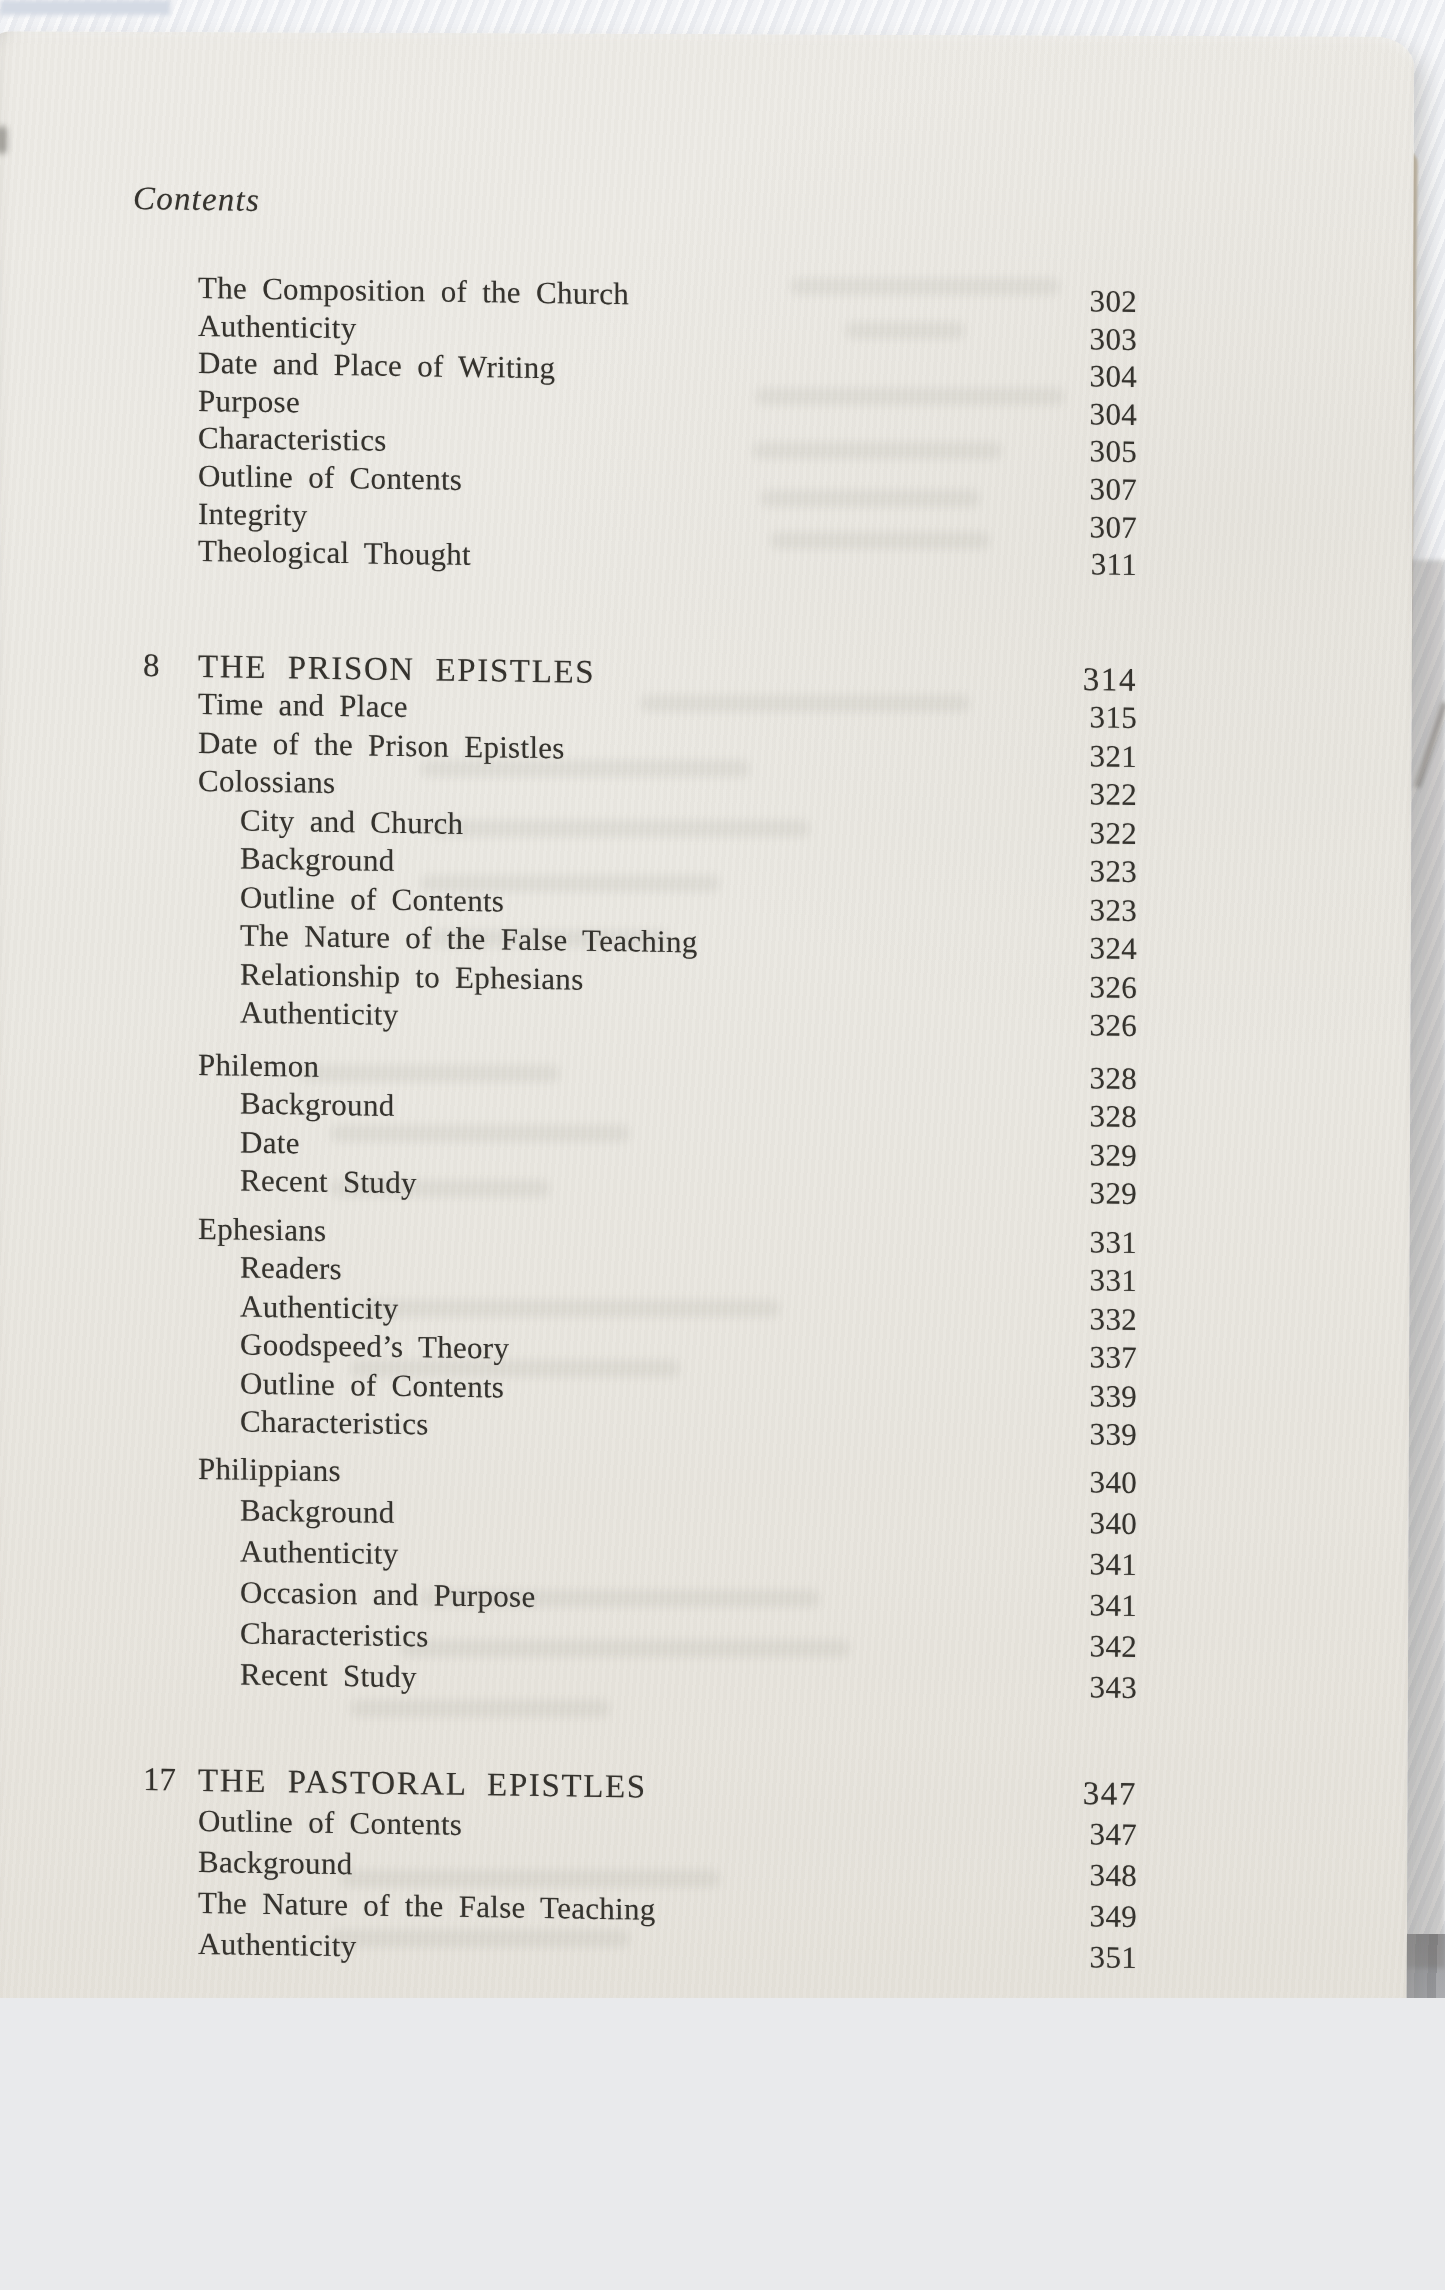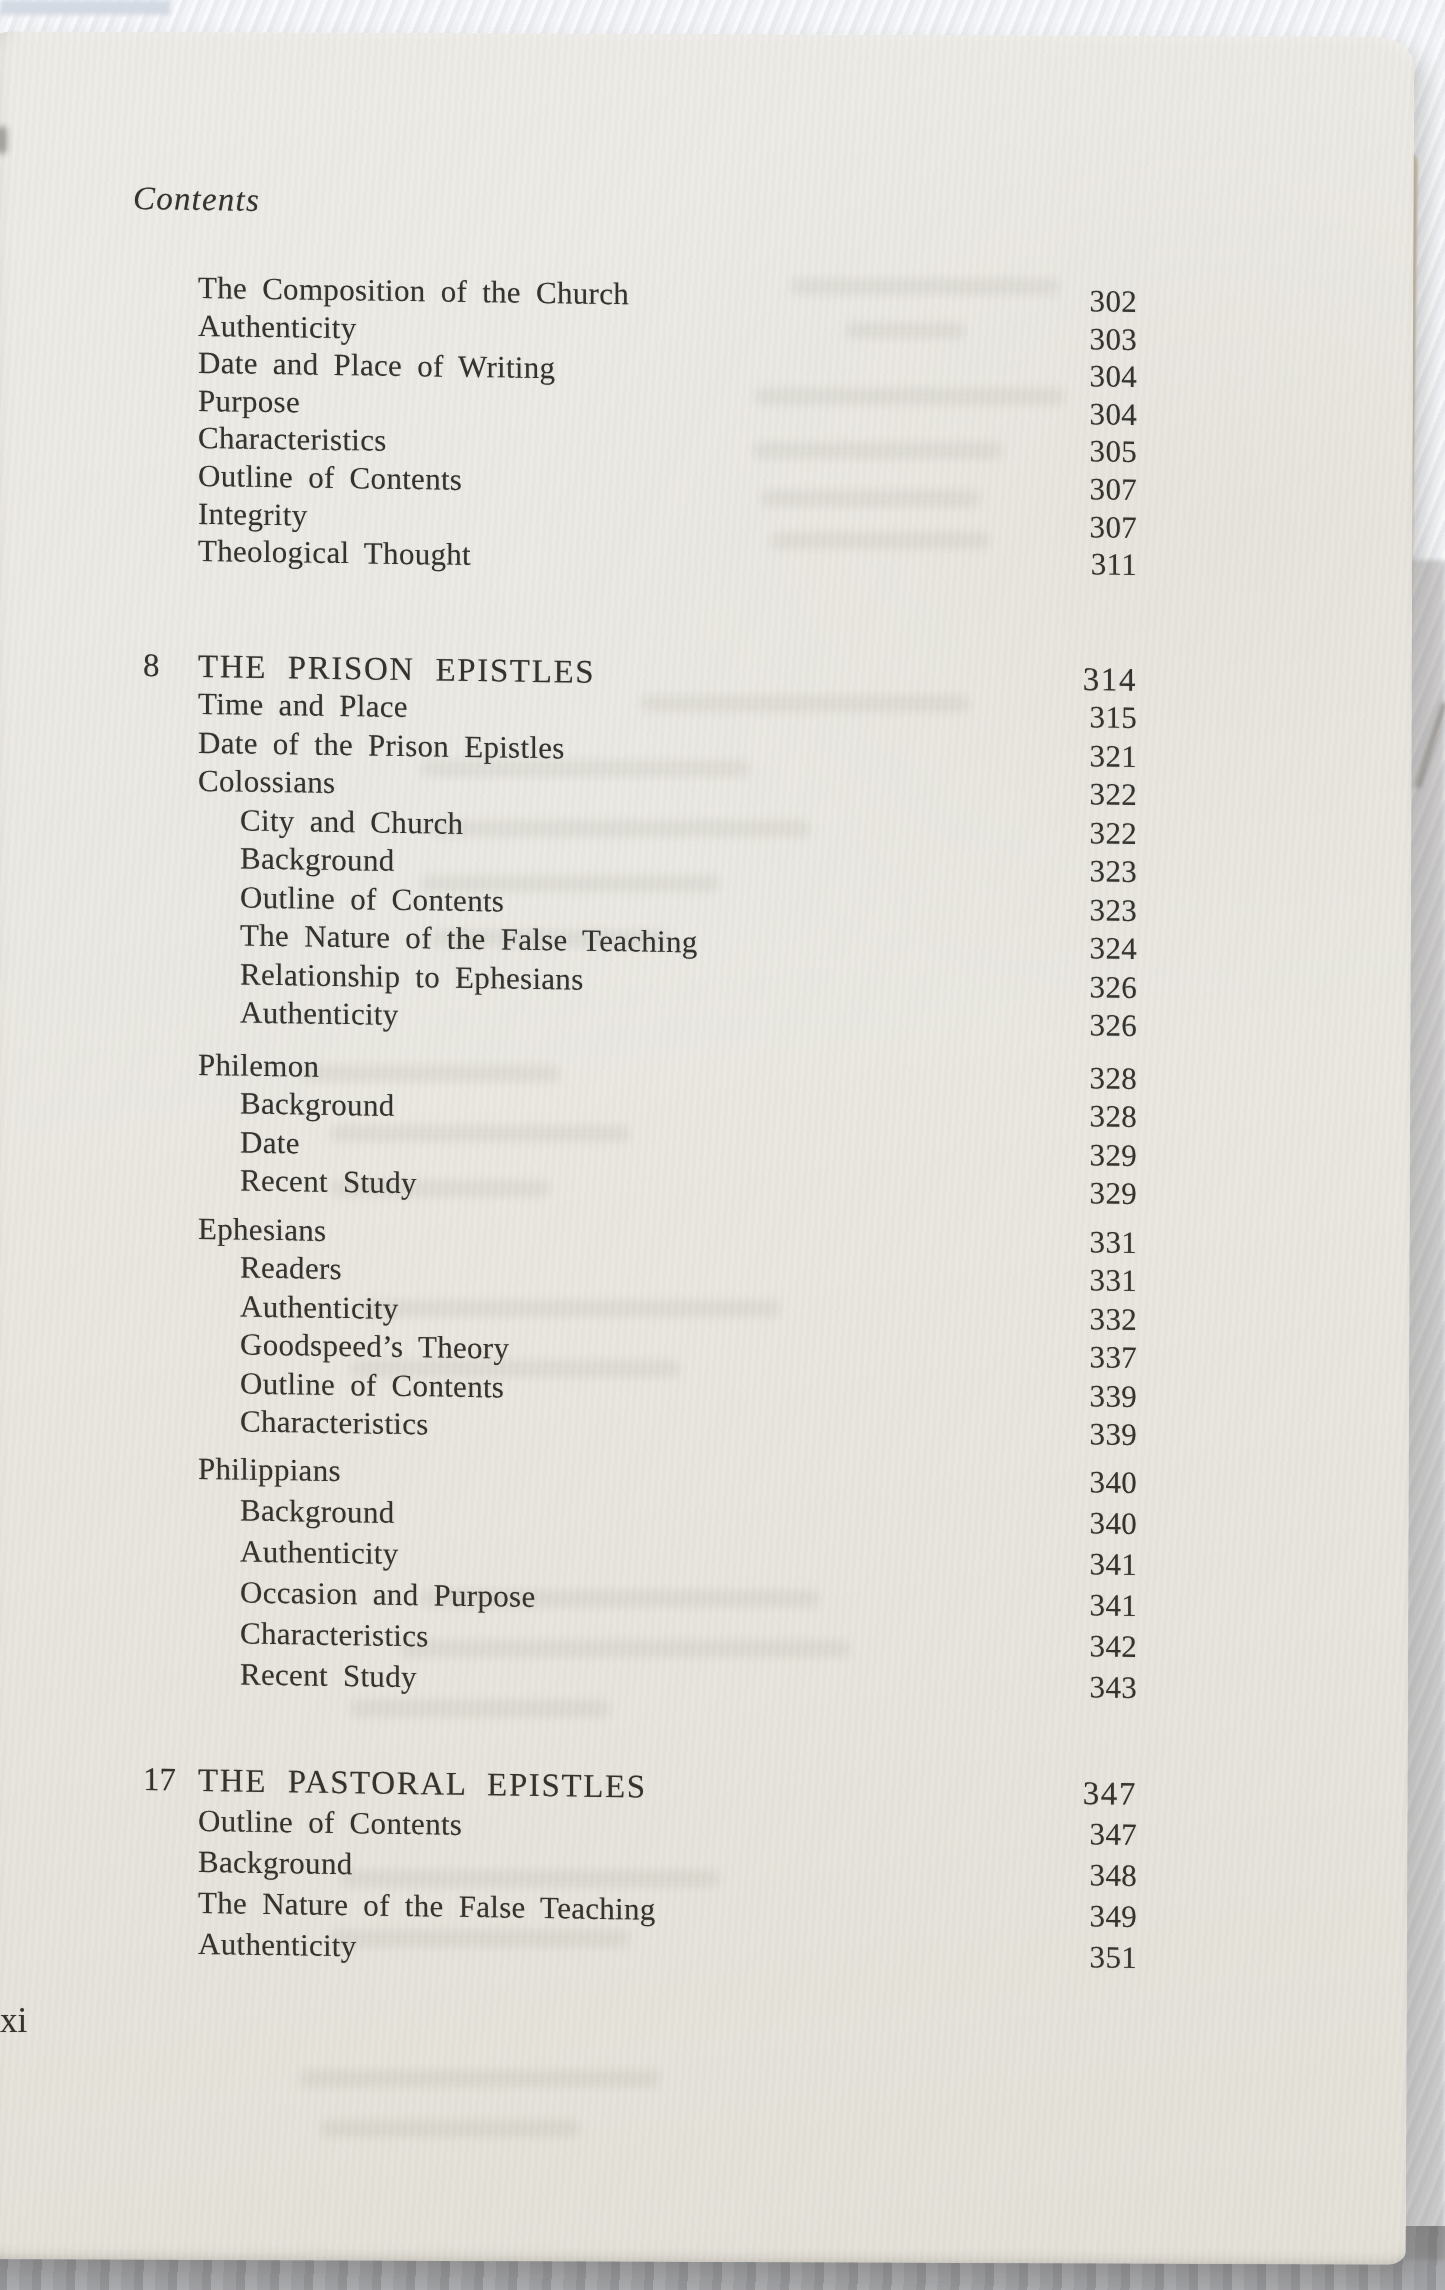--- a/index.html
+++ b/index.html
@@ -1,17 +1,17 @@
 <!DOCTYPE html>
 <html><head>
 <meta charset="utf-8">
 <style>
   html,body{margin:0;padding:0;background:#e9eaec;}
   .scene{
-    position:relative;width:1445px;height:2290px;overflow:hidden;
+    position:relative;width:1445px;height:1998px;overflow:hidden;
     background:
       repeating-linear-gradient(112deg, rgba(255,255,255,.55) 0 4px, rgba(224,227,233,.45) 4px 9px, rgba(240,242,245,.4) 9px 15px),
       linear-gradient(180deg,#f2f3f6 0%,#eef0f3 100%);
     font-family:"Liberation Serif","DejaVu Serif",serif;
   }
   .sky-sliver{position:absolute;left:0;top:0;width:170px;height:15px;background:#d4dae4;filter:blur(2px);}
   .fabric-bottom{
     position:absolute;left:0;bottom:0;width:100%;height:64px;
     background:
       repeating-linear-gradient(92deg, rgba(130,131,135,.5) 0 9px, rgba(176,177,181,.45) 9px 21px, rgba(150,152,156,.4) 21px 34px),

